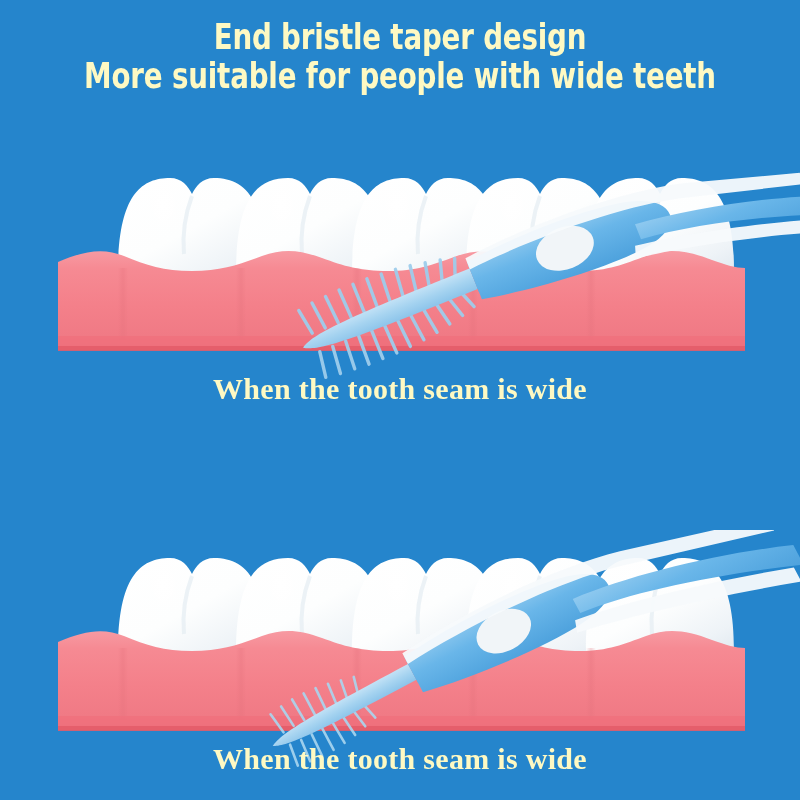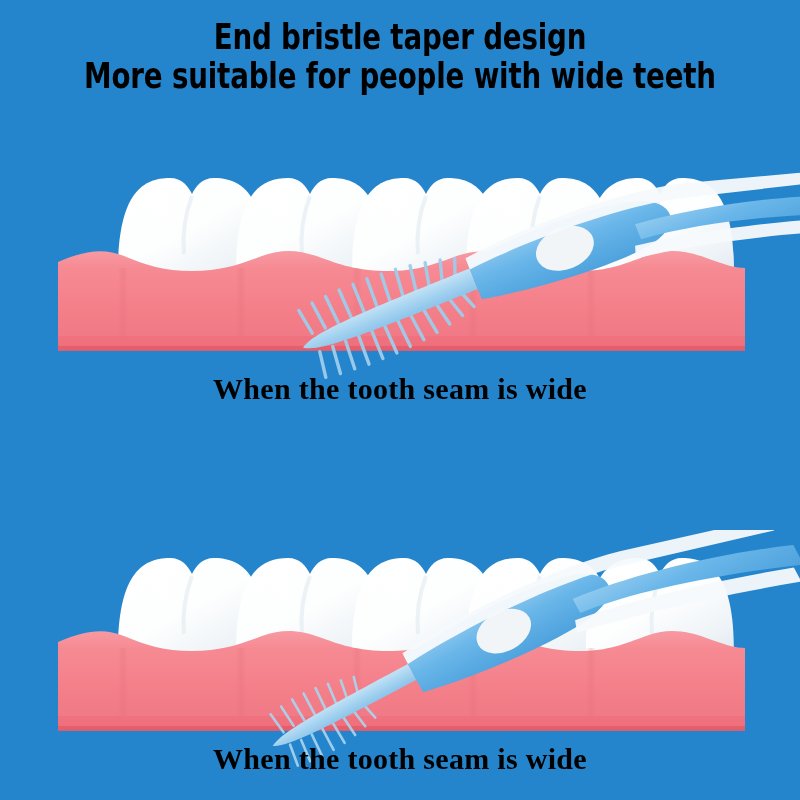--- a/index.html
+++ b/index.html
@@ -7,34 +7,34 @@
     width:800px;height:800px;overflow:hidden;
     font-family:"Liberation Sans",sans-serif;
     background:#2585cc;
     position:relative;
   }
   #stage{position:absolute;inset:0;width:800px;height:800px;background:#2585cc;}
 
   
   .headline{
     position:absolute;left:0;top:18px;width:800px;
-    text-align:center;color:#000000;
+    text-align:center;color:#fef9c3;
     font-family:"Liberation Sans Narrow","DejaVu Sans Condensed","Liberation Sans",sans-serif;
     font-weight:bold;
     line-height:1.12;
     letter-spacing:-0.2px;
   }
   .hl-line{display:block;white-space:nowrap;transform:scaleX(.88);transform-origin:50% 50%;}
   .hl1{font-size:35px;}
   .hl2{font-size:35px;}
 
   
   .caption{
     position:absolute;width:800px;left:0;text-align:center;
-    color:#000000;
+    color:#fef9c3;
     font-family:"Liberation Serif","DejaVu Serif",serif;
     font-weight:bold;font-size:30px;letter-spacing:.3px;
   }
   .cap1{top:372px;}
   .cap2{top:742px;}
 
   
   .panel{position:absolute;left:0;width:800px;height:240px;}
   .panel-top{top:150px;}
   .panel-bottom{top:530px;}

